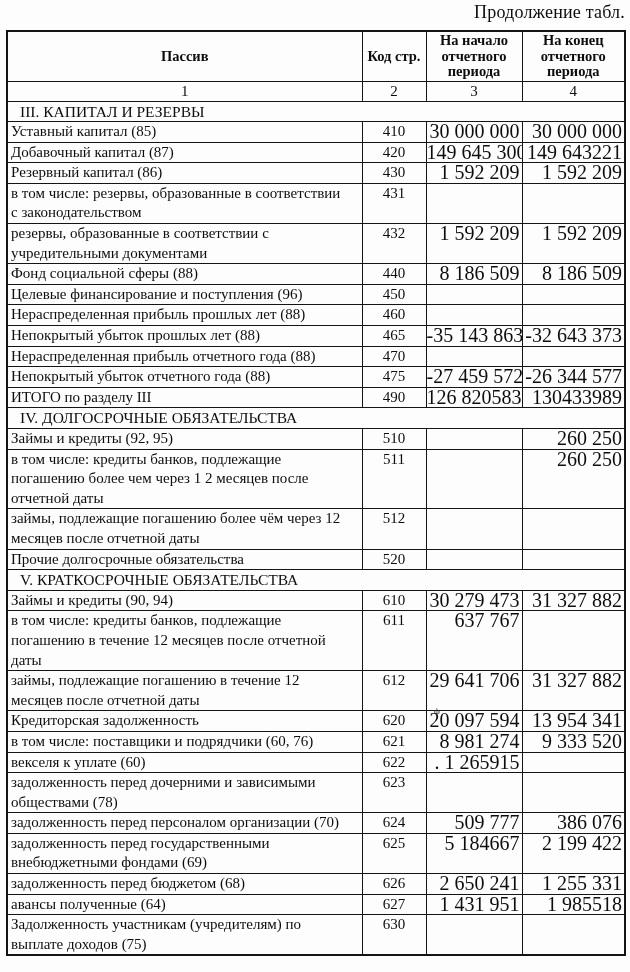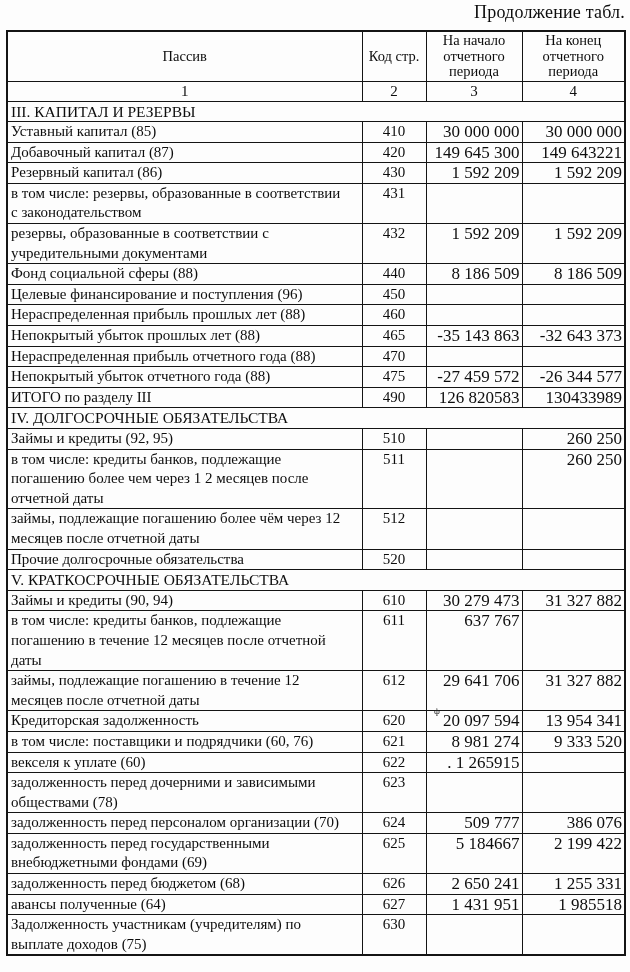--- a/index.html
+++ b/index.html
@@ -34,49 +34,50 @@
     vertical-align: top;
     font-weight: normal;
   }
   tr.hdr th {
     height: 50px;
     text-align: center;
     vertical-align: middle;
     font-size: 14.5px;
     line-height: 15.5px;
     white-space: pre-line;
+    font-weight: bold;
   }
   tr.colnums td {
     height: 20px;
     text-align: center;
     font-size: 15px;
     line-height: 18px;
   }
   td.cell-label {
     font-size: 15px;
     line-height: 19.6px;
     padding-left: 3px;
     white-space: pre-line;
     overflow: hidden;
   }
   td.cell-section {
     font-size: 15.5px;
     line-height: 19.6px;
-    padding-left: 3px;
+    padding-left: 12px;
     white-space: nowrap;
     overflow: hidden;
     margin-top: 38px;
   }
   td.cell-code {
     font-size: 15px;
     line-height: 19.6px;
     text-align: center;
   }
   td.cell-num {
-    font-size: 17px;
+    font-size: 20px;
     line-height: 19.6px;
     text-align: right;
     padding-right: 2px;
     white-space: nowrap;
     overflow: hidden;
   }
   .scan-artifact {
     position: absolute;
     left: 434px; top: 706px;
     font-size: 9px;

